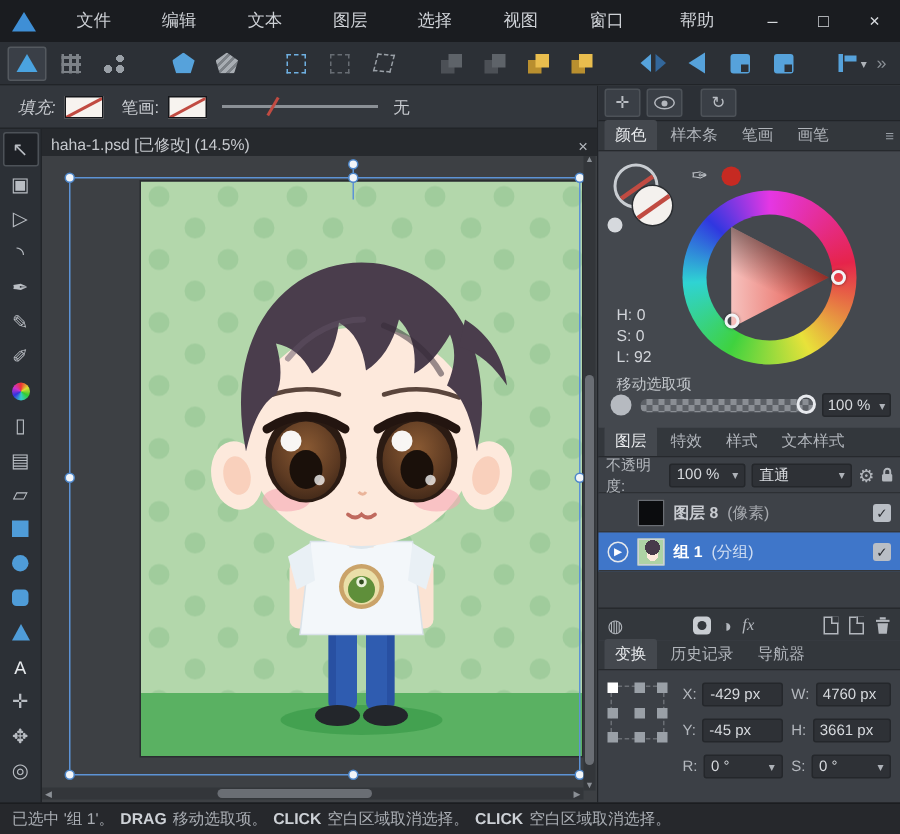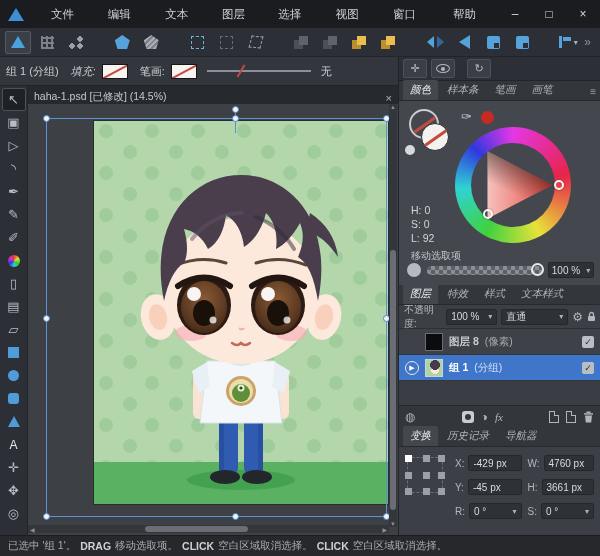--- a/index.html
+++ b/index.html
@@ -77,21 +77,21 @@
   .hsb{position:absolute;left:0;bottom:2px;width:361px;height:8px;background:#33363a;display:flex;align-items:center;justify-content:space-between;font-size:6px;color:#8b9096;padding:0 2px;}
   .hsb .thumb{position:absolute;left:117px;width:103px;height:6px;top:1px;background:#6a6e74;border-radius:3px;}
 
   
   .rightpanel{left:398px;top:57px;width:202px;height:478px;background:#43474d;border-left:1px solid #212428;display:flex;flex-direction:column;}
   .dockhead{height:24px;display:flex;align-items:center;gap:4px;padding:0 4px;background:#2c3036;border-bottom:1px solid #212428;}
   .dbtn{width:24px;height:19px;background:#3a3f46;border:1px solid #4d5258;border-radius:2px;display:flex;align-items:center;justify-content:center;color:#b9bdc3;font-size:11px;}
   .i-eye{width:14px;height:9px;border:1.5px solid #b3b7bd;border-radius:50%;position:relative;}
   .i-eye::after{content:"";position:absolute;left:4px;top:1.5px;width:4px;height:4px;border-radius:50%;background:#b3b7bd;}
   .tabsrow{height:20px;background:#33373c;display:flex;align-items:flex-end;padding:0 4px;gap:2px;border-bottom:1px solid #26292d;}
-  .ptab{padding:3px 7px 3px;font-size:10.5px;color:#b0b4ba;font-style:italic;}
+  .ptab{padding:3px 7px 3px;font-size:10.5px;color:#b0b4ba;}
   .ptab.act{background:#44484e;color:#e9ebee;border-radius:2px 2px 0 0;}
   .ptab-menu{margin-left:auto;color:#9aa0a7;font-size:10px;padding-bottom:3px;}
 
   .colorbody{position:relative;height:184px;background:#44484e;}
   .fs-back{position:absolute;left:10px;top:8px;width:30px;height:30px;border-radius:50%;border:2px solid #c9cdd2;background:#44484e;overflow:hidden;}
   .fs-back::after,.fs-front::after{content:"";position:absolute;left:-6px;right:-6px;top:50%;height:3px;background:#c14b42;transform:rotate(-35deg);}
   .fs-front{position:absolute;left:22px;top:22px;width:28px;height:28px;border-radius:50%;background:#f4f1ee;border:1px solid #2a2d31;overflow:hidden;}
   .fs-dot{position:absolute;left:6px;top:44px;width:10px;height:10px;border-radius:50%;background:#d6d9dd;}
   .picker-red{position:absolute;left:82px;top:10px;width:13px;height:13px;border-radius:50%;background:#c62a22;}
   .dropper{position:absolute;left:62px;top:8px;color:#c9cdd2;font-size:13px;transform:rotate(0deg);}
@@ -229,21 +229,20 @@
       </div>
     <div class="tsp"></div>
     <div class="tbtn">
       <div class="i-align"></div>
       <span class="caret">▾</span>
     </div>
     <span class="chev">»</span>
   </div>
 
   <div class="context ab">
-    <span>组 1 (分组)</span>
     <span style="margin-left:6px;font-style:italic;">填充:</span>
     <div class="swatch"></div>
     <span style="margin-left:6px;">笔画:</span>
     <div class="swatch"></div>
     <div class="ctx-slider">
         <div class="mark"></div>
       </div>
     <span>无</span>
   </div>
 

